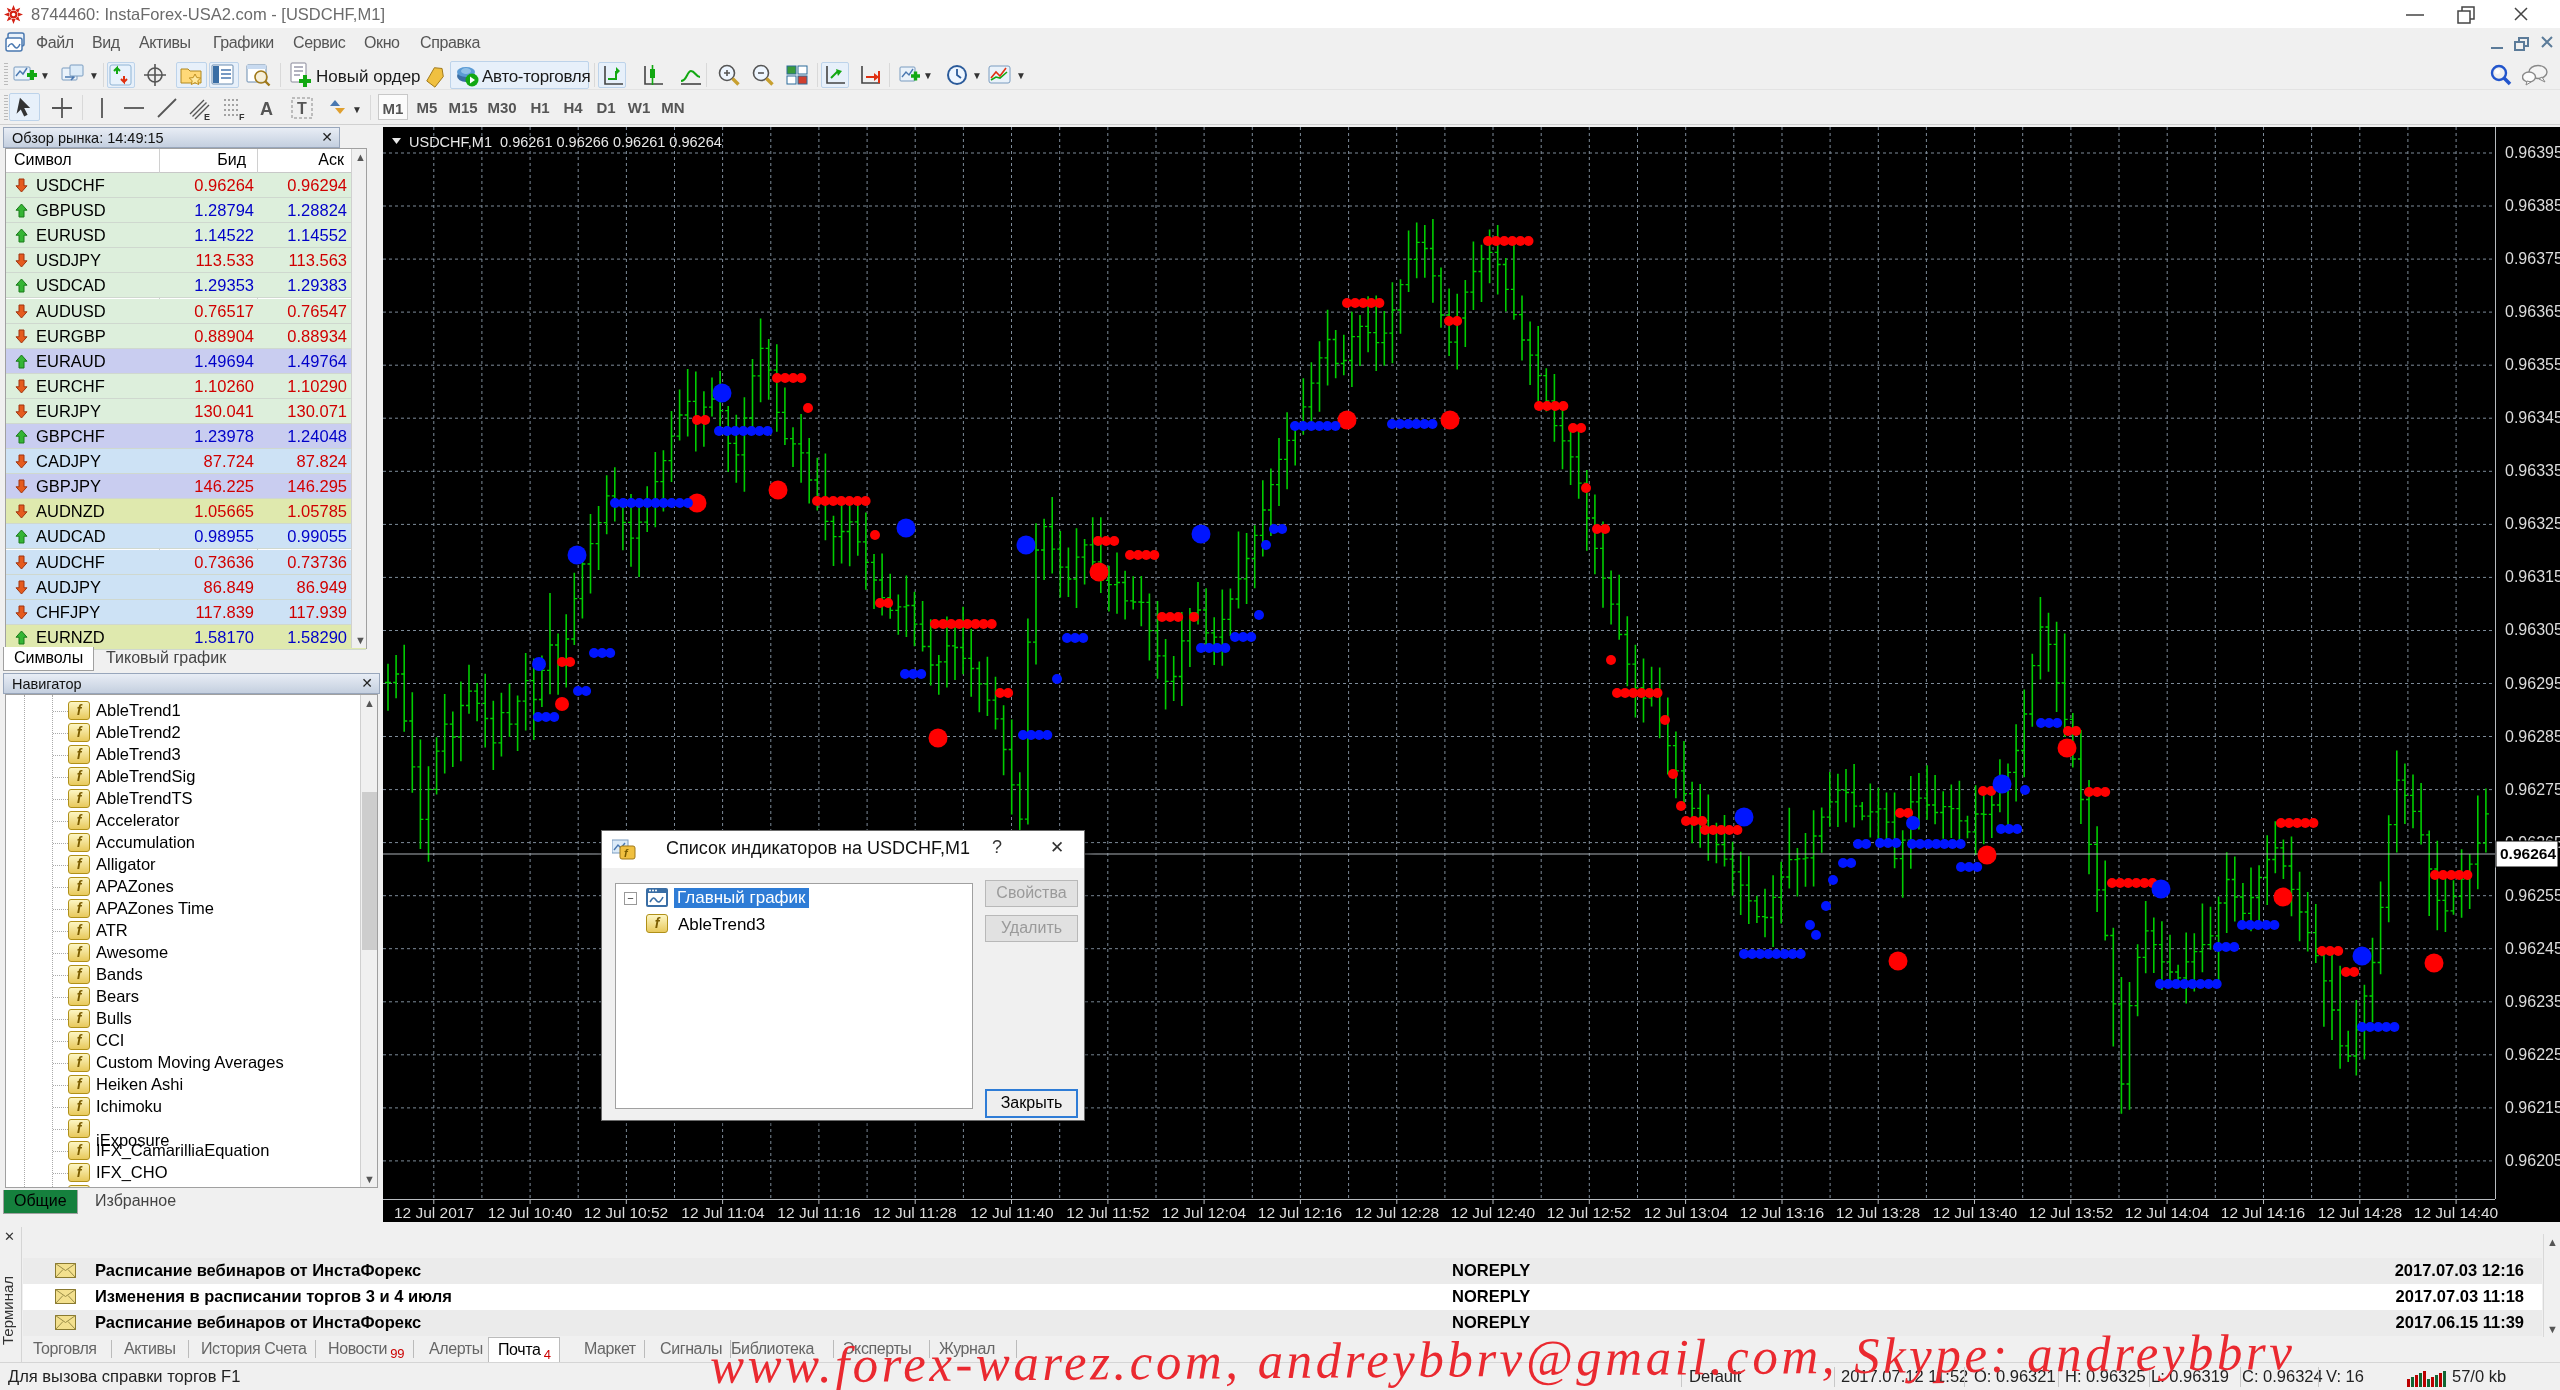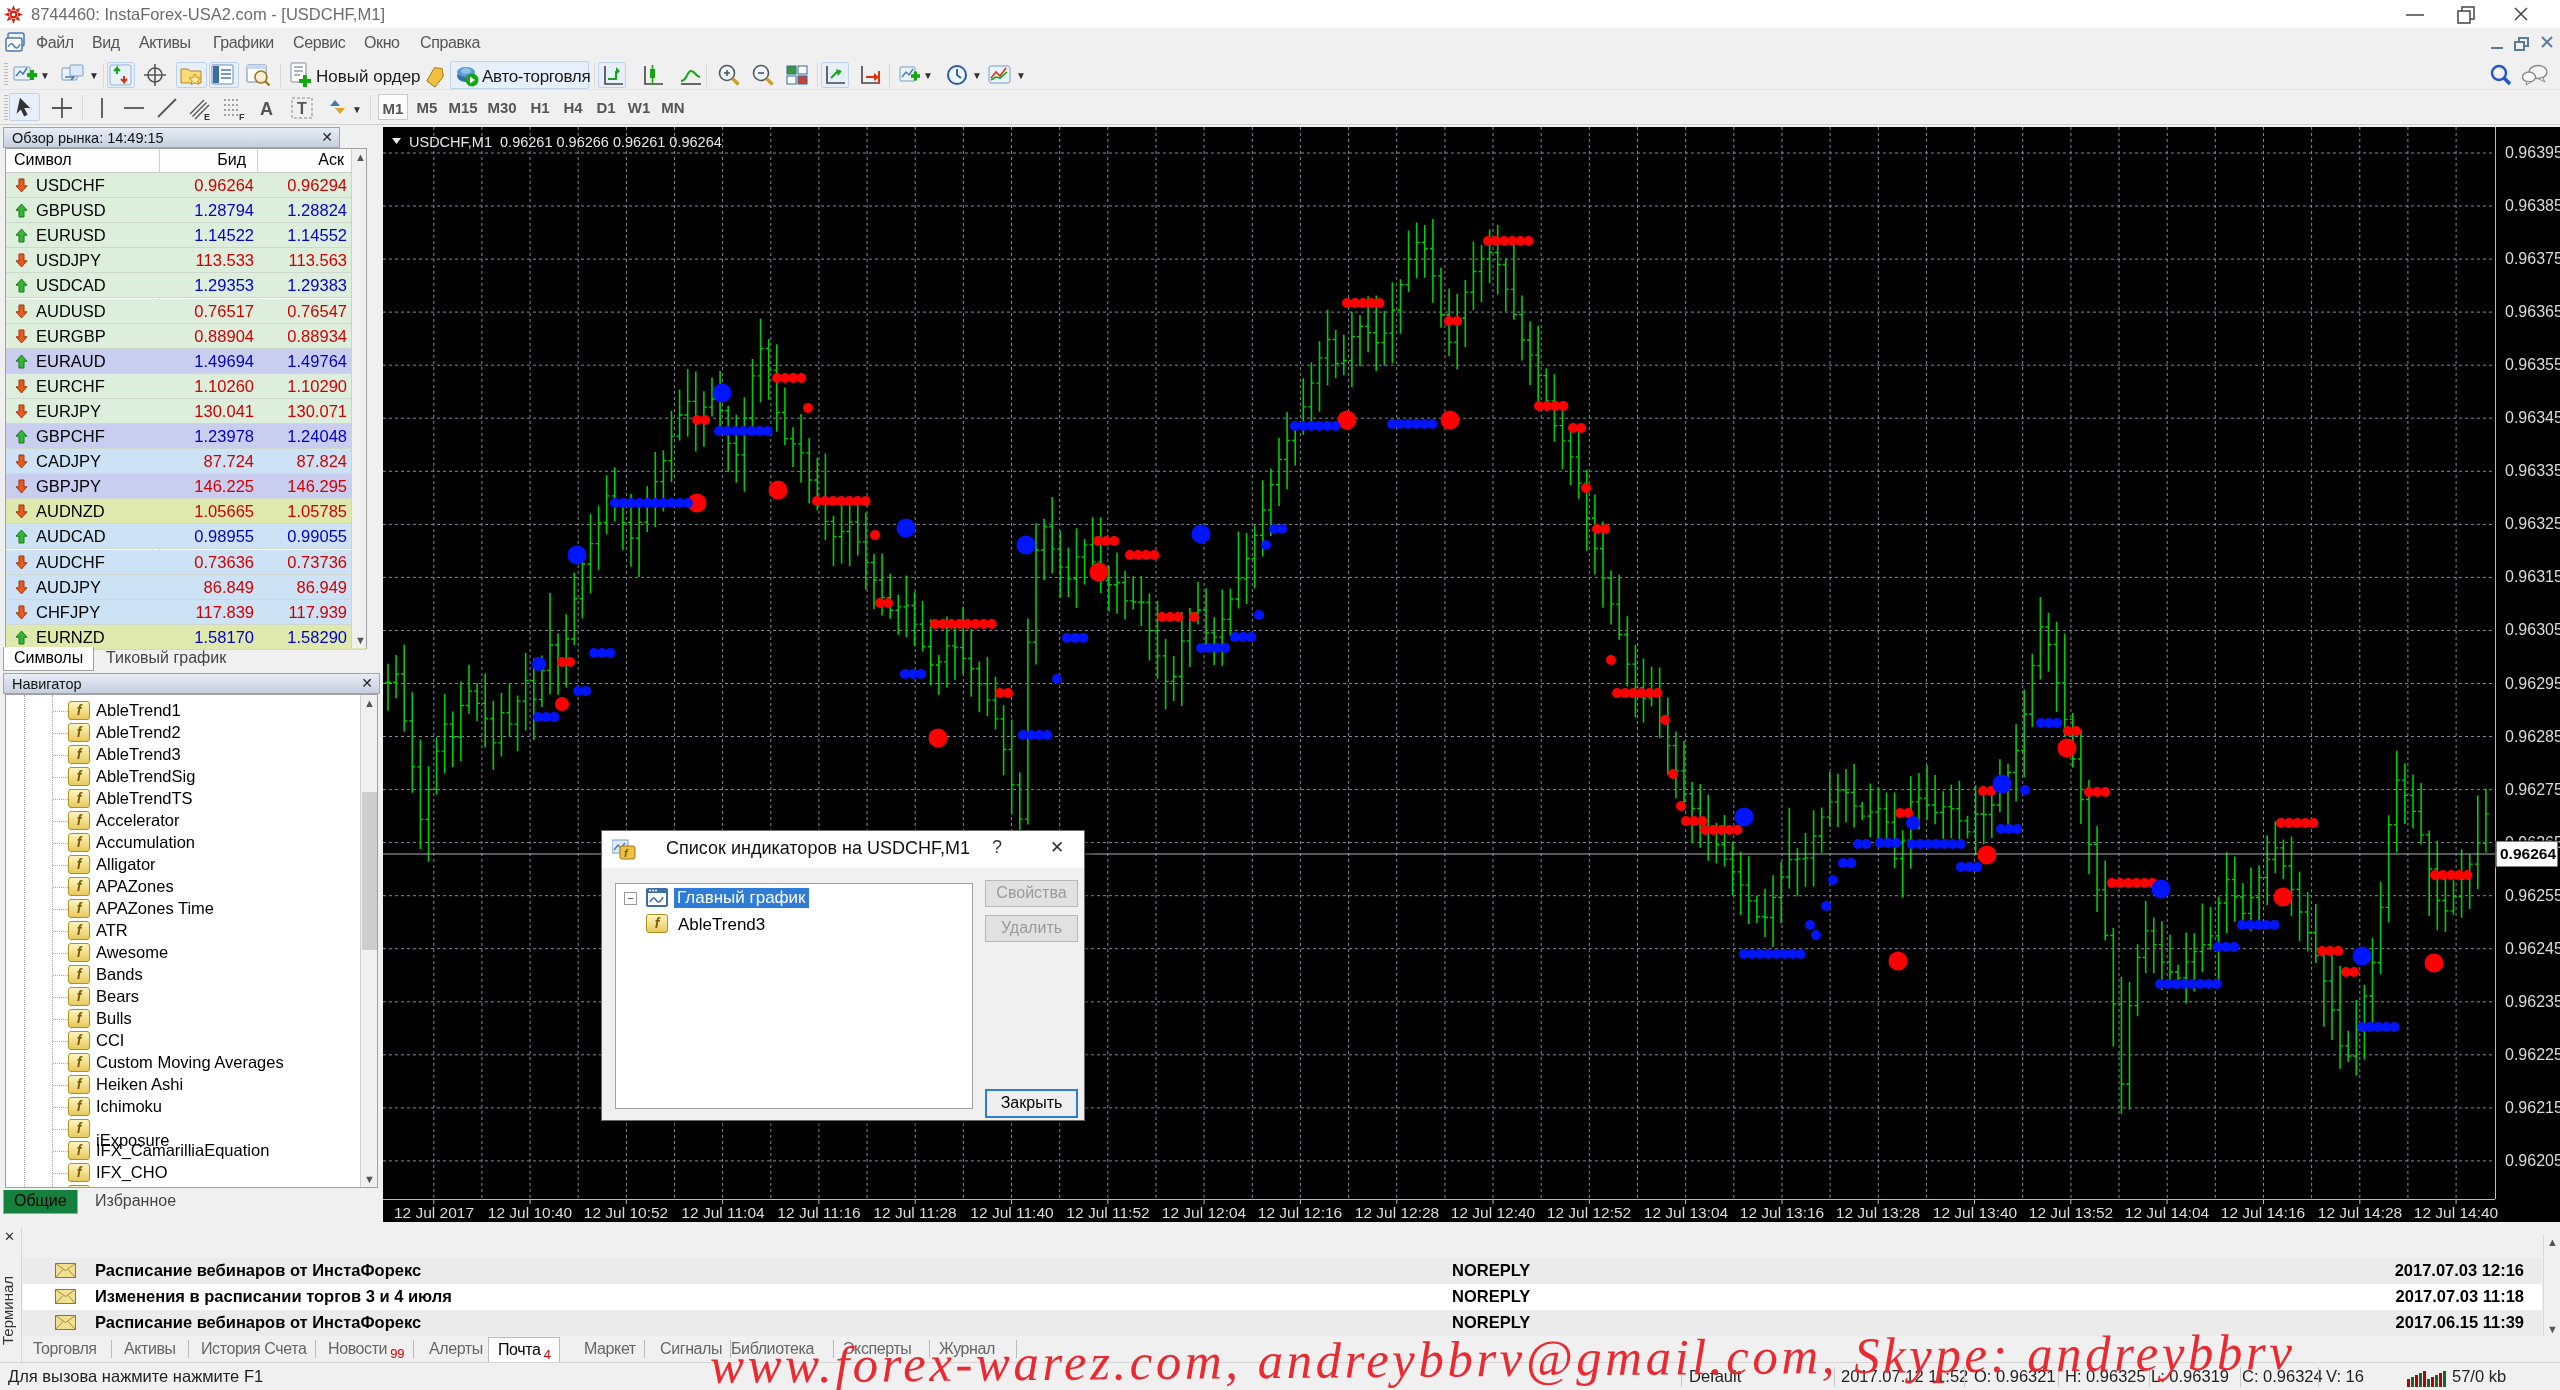--- a/index.html
+++ b/index.html
@@ -893,21 +893,21 @@
     <div style="position:absolute;left:188px;top:113px;width:1px;height:18px;background:#bbb"></div>
     <div style="position:absolute;left:315px;top:113px;width:1px;height:18px;background:#bbb"></div>
     <div style="position:absolute;left:413px;top:113px;width:1px;height:18px;background:#bbb"></div>
     <div style="position:absolute;left:644px;top:113px;width:1px;height:18px;background:#bbb"></div>
     <div style="position:absolute;left:730px;top:113px;width:1px;height:18px;background:#bbb"></div>
     <div style="position:absolute;left:833px;top:113px;width:1px;height:18px;background:#bbb"></div>
     <div style="position:absolute;left:929px;top:113px;width:1px;height:18px;background:#bbb"></div>
     <div style="position:absolute;left:1016px;top:113px;width:1px;height:18px;background:#bbb"></div>
   </div>
 <div class="abs" id="statusbar">
-    <span style="position:absolute;left:8px;top:4px">Для вызова нажмите нажмите F1</span>
+    <span style="position:absolute;left:8px;top:4px">Для вызова справки торгов F1</span>
     <span style="position:absolute;left:1689px;top:4px">Default</span>
     <span style="position:absolute;left:1841px;top:4px">2017.07.12 11:52</span>
     <span style="position:absolute;left:1974px;top:4px">O: 0.96321</span>
     <span style="position:absolute;left:2065px;top:4px">H: 0.96325</span>
     <span style="position:absolute;left:2151px;top:4px">L: 0.96319</span>
     <span style="position:absolute;left:2242px;top:4px">C: 0.96324</span>
     <span style="position:absolute;left:2326px;top:4px">V: 16</span>
     <div class="ssep" style="left:1681px"></div>
     <div class="ssep" style="left:1834px"></div>
     <div class="ssep" style="left:1964px"></div>

